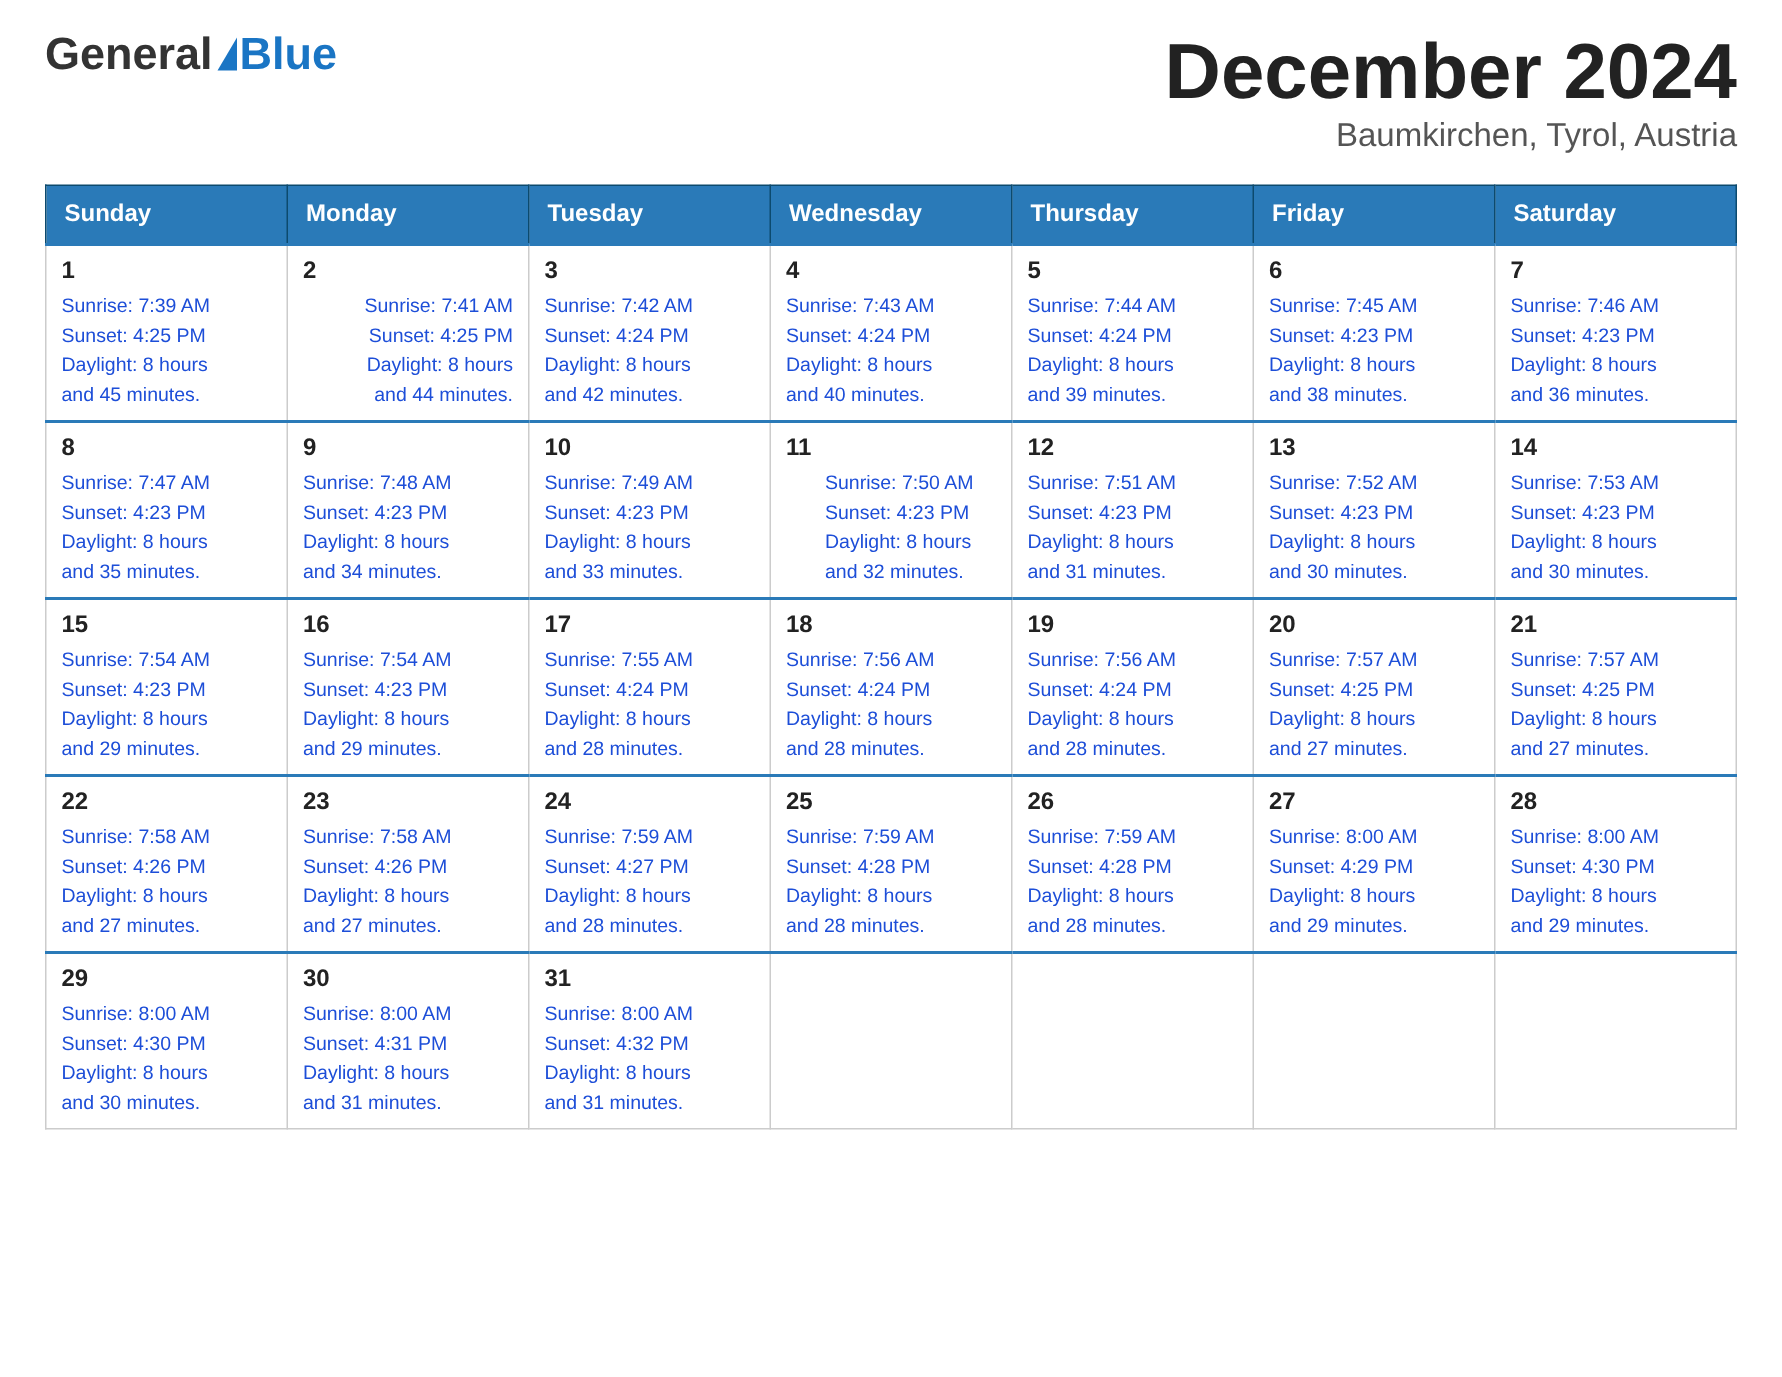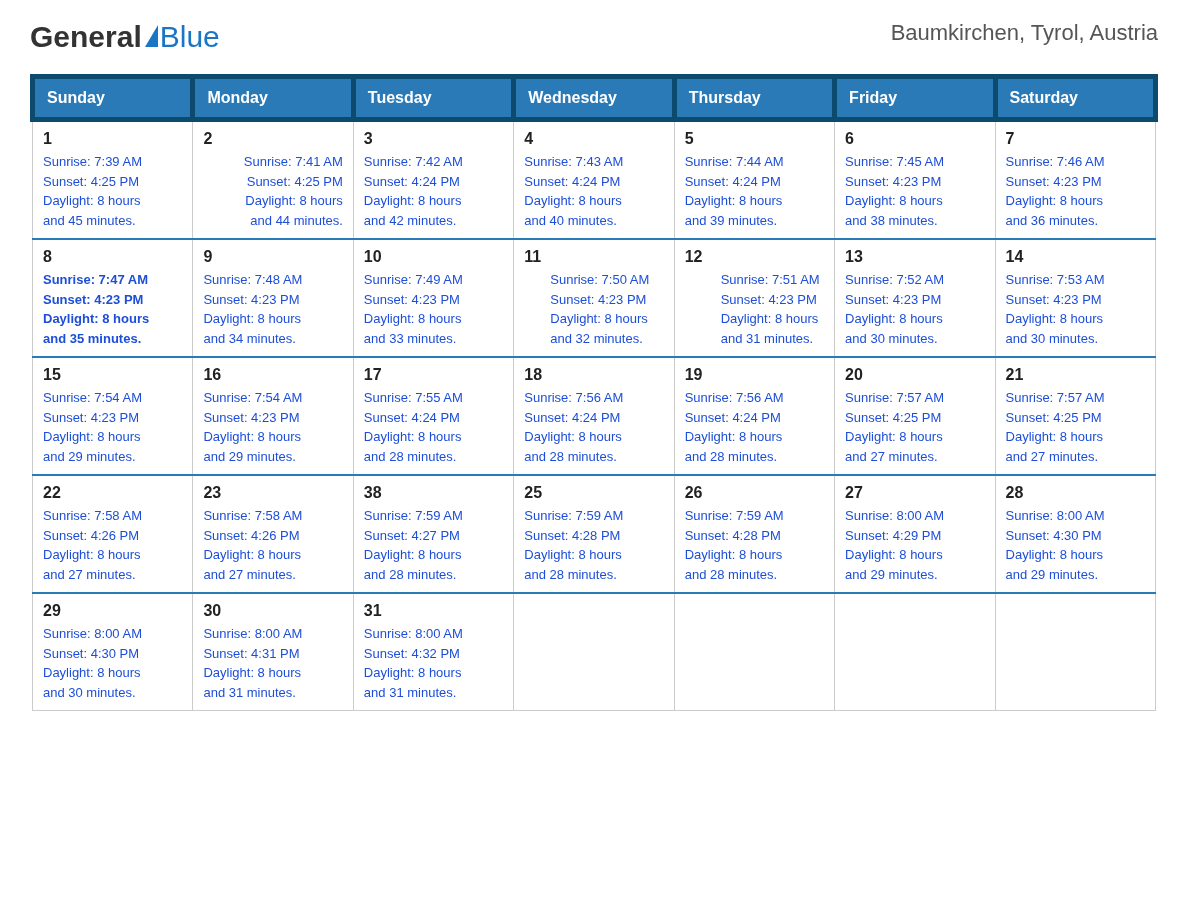--- a/index.html
+++ b/index.html
@@ -44,21 +44,21 @@
       border-collapse: collapse;
       border: 1px solid #ccc;
     }
     .calendar th {
       background-color: #2a7ab8;
       color: #fff;
       font-size: 16px;
       font-weight: bold;
       padding: 10px 12px;
       text-align: left;
-      border: 5px solid #0c4a6e;
+      border: 1px solid #0c4a6e;
     }
     .calendar td {
       vertical-align: top;
       padding: 8px 10px;
       border: 1px solid #ccc;
       border-top: 2px solid #2a7ab8;
       width: 14.28%;
       min-height: 100px;
       font-size: 13px;
       color: #333;
@@ -86,24 +86,25 @@
 </head>
 <body>
 
 <div class="header">
   <div class="logo">
     <div class="logo-line1">
       <span style="font-size:30px;font-weight:bold;color:#333;">General</span>
       <span style="display:inline-block;width:0;height:0;border-left:13px solid transparent;border-bottom:22px solid #1a75c4;margin-left:3px;vertical-align:middle;margin-bottom:2px;"></span>
     </div>
     <div>
-      <span style="font-size:30px;font-weight:normal;color:#1a75c4;margin-left:2px;">Blue</span>
+      <span style="font-size:30px;font-weight:bold;color:#1a75c4;margin-left:2px;">Blue</span>
     </div>
   </div>
   <div class="title-block">
+    <div class="calendar-title">December 2024</div>
     <div class="calendar-subtitle">Baumkirchen, Tyrol, Austria</div>
   </div>
 </div>
 
 <table class="calendar" id="calendar-table">
   <thead id="calendar-head">
       <tr>
         <th>Sunday</th>
         <th>Monday</th>
         <th>Tuesday</th>
@@ -161,21 +162,21 @@
           <div class="day-number">7</div>
           <div class="day-info" style="white-space: pre-line;">Sunrise: 7:46 AM
 Sunset: 4:23 PM
 Daylight: 8 hours
 and 36 minutes.</div>
         </td>
       </tr>
       <tr>
         <td>
           <div class="day-number">8</div>
-          <div class="day-info" style="white-space: pre-line; font-weight: bold;">Sunrise: 7:47 AM
+          <div class="day-info" style="white-space: pre-line;">Sunrise: 7:47 AM
 Sunset: 4:23 PM
 Daylight: 8 hours
 and 35 minutes.</div>
         </td>
         <td>
           <div class="day-number">9</div>
           <div class="day-info" style="white-space: pre-line;">Sunrise: 7:48 AM
 Sunset: 4:23 PM
 Daylight: 8 hours
 and 34 minutes.</div>
@@ -189,21 +190,21 @@
         </td>
         <td>
           <div class="day-number">11</div>
           <div class="day-info" style="white-space: pre-line; margin-left: 26px;">Sunrise: 7:50 AM
 Sunset: 4:23 PM
 Daylight: 8 hours
 and 32 minutes.</div>
         </td>
         <td>
           <div class="day-number">12</div>
-          <div class="day-info" style="white-space: pre-line; margin-left: 36px;">Sunrise: 7:51 AM
+          <div class="day-info" style="white-space: pre-line;">Sunrise: 7:51 AM
 Sunset: 4:23 PM
 Daylight: 8 hours
 and 31 minutes.</div>
         </td>
         <td>
           <div class="day-number">13</div>
           <div class="day-info" style="white-space: pre-line;">Sunrise: 7:52 AM
 Sunset: 4:23 PM
 Daylight: 8 hours
 and 30 minutes.</div>
@@ -276,21 +277,21 @@
 and 27 minutes.</div>
         </td>
         <td>
           <div class="day-number">23</div>
           <div class="day-info" style="white-space: pre-line;">Sunrise: 7:58 AM
 Sunset: 4:26 PM
 Daylight: 8 hours
 and 27 minutes.</div>
         </td>
         <td>
-          <div class="day-number">38</div>
+          <div class="day-number">24</div>
           <div class="day-info" style="white-space: pre-line;">Sunrise: 7:59 AM
 Sunset: 4:27 PM
 Daylight: 8 hours
 and 28 minutes.</div>
         </td>
         <td>
           <div class="day-number">25</div>
           <div class="day-info" style="white-space: pre-line;">Sunrise: 7:59 AM
 Sunset: 4:28 PM
 Daylight: 8 hours

